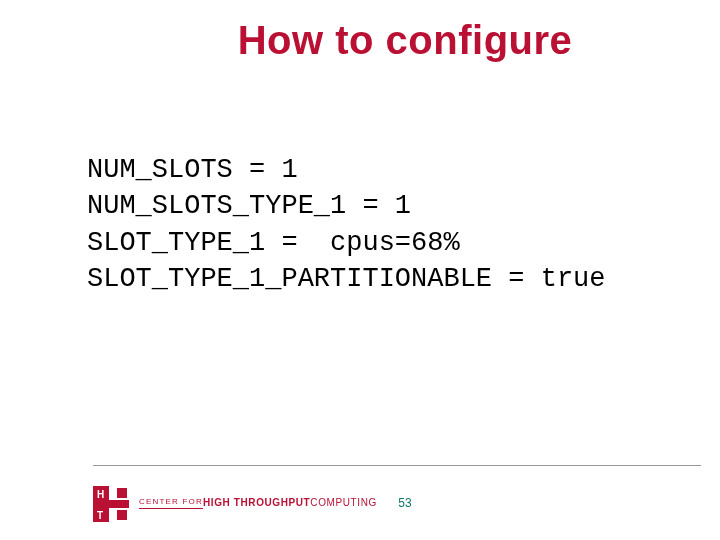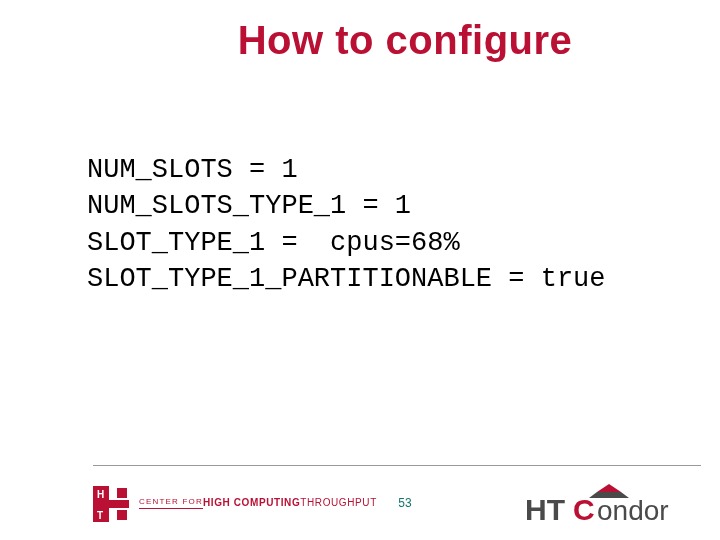--- a/index.html
+++ b/index.html
@@ -45,31 +45,19 @@
         <rect x="0" y="0" width="16" height="36" fill="#b91034"></rect>
         <rect x="0" y="14" width="36" height="8" fill="#b91034"></rect>
         <rect x="24" y="2" width="10" height="10" fill="#b91034"></rect>
         <rect x="24" y="24" width="10" height="10" fill="#b91034"></rect>
         <text x="4" y="12" font-family="Arial" font-size="10" font-weight="700" fill="#fff">H</text>
         <text x="4" y="33" font-family="Arial" font-size="10" font-weight="700" fill="#fff">T</text>
       </svg>
     </div>
     <div class="logo-chtc-text">
       <div class="l1">CENTER FOR</div>
-      <div class="l2">HIGH COMPUTING</div>
-      <div class="l3">THROUGHPUT</div>
+      <div class="l2">HIGH THROUGHPUT</div>
+      <div class="l3">COMPUTING</div>
     </div>
   </div>
 
-  <div class="logo-condor">
-    <svg viewBox="0 0 178 48">
-
-      <g>
-        <path d="M86 4 L74 12 L98 12 Z" fill="#b91034"></path>
-        <path d="M74 12 L66 18 L106 18 L98 12 Z" fill="#4a4a4a"></path>
-      </g>
-      <text x="2" y="40" font-family="Arial" font-size="30" font-weight="900" fill="#4a4a4a"><tspan>HT</tspan></text>
-      <text x="50" y="40" font-family="Arial" font-size="30" font-weight="900" fill="#b91034"><tspan>C</tspan></text>
-      <text x="74" y="40" font-family="Arial" font-size="28" font-weight="500" fill="#4a4a4a"><tspan>ondor</tspan></text>
-    </svg>
-  </div>
 
 </div>
 
 </body></html>

